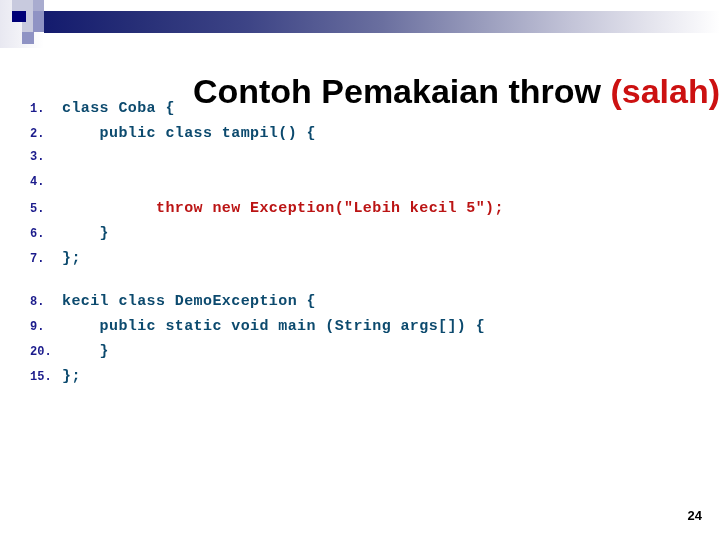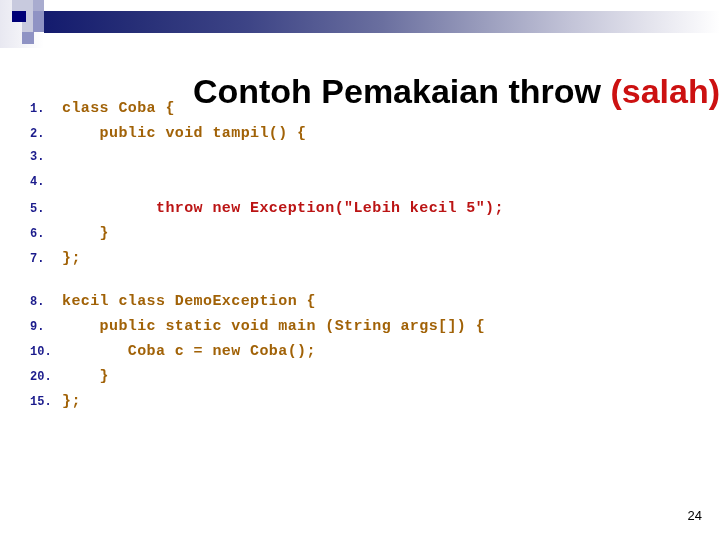--- a/index.html
+++ b/index.html
@@ -89,35 +89,35 @@
     font-size: 12px;
     font-weight: bold;
     color: #1b1b8c;
     text-align: left;
     letter-spacing: 0px;
   }
   .src {
     flex: 1 1 auto;
     font-size: 15px;
     font-weight: bold;
-    color: #a16207;
+    color: #0c4a6e;
     white-space: pre;
     letter-spacing: 0.4px;
   }
   .src.err {
     color: #bb1414;
   }
 
   
   .pageno {
     position: absolute;
     right: 18px;
     top: 508px;
     font-size: 13px;
-    font-weight: normal;
+    font-weight: bold;
     color: #000000;
   }
 </style>
 </head>
 <body>
 
 <div class="deco">
   <div class="blk blk-fade" style="left:0px;  top:0px;  width:44px; height:48px;"></div>
   <div class="blk blk-lav-light" style="left:12px; top:0px;  width:22px; height:11px;"></div>
   <div class="blk blk-lav-mid" style="left:33px; top:0px;  width:11px; height:11px;"></div>
@@ -132,21 +132,21 @@
 
 <h1 class="title"><span>Contoh Pemakaian throw </span><span class="accent">(salah)</span></h1>
 
 <div class="code" id="code-listing">
     <div class="code-line">
       <span class="ln">1.</span>
       <span class="src">class Coba {</span>
     </div>
     <div class="code-line">
       <span class="ln">2.</span>
-      <span class="src">    public void tampil() {</span>
+      <span class="src">    public class tampil() {</span>
     </div>
     <div class="code-line">
       <span class="ln">3.</span>
     </div>
     <div class="code-line">
       <span class="ln">4.</span>
     </div>
     <div class="code-line">
       <span class="ln">5.</span>
       <span class="src err">          throw new Exception("Lebih kecil 5");</span>
@@ -165,24 +165,20 @@
     </div>
     <div class="code-line">
       <span class="ln">8.</span>
       <span class="src">kecil class DemoException {</span>
     </div>
     <div class="code-line">
       <span class="ln">9.</span>
       <span class="src">    public static void main (String args[]) {</span>
     </div>
     <div class="code-line">
-      <span class="ln">10.</span>
-      <span class="src">       Coba c = new Coba();</span>
-    </div>
-    <div class="code-line">
       <span class="ln">20.</span>
       <span class="src">    }</span>
     </div>
     <div class="code-line">
       <span class="ln">15.</span>
       <span class="src">};</span>
     </div>
   </div>
 
 <div class="pageno">24</div>

